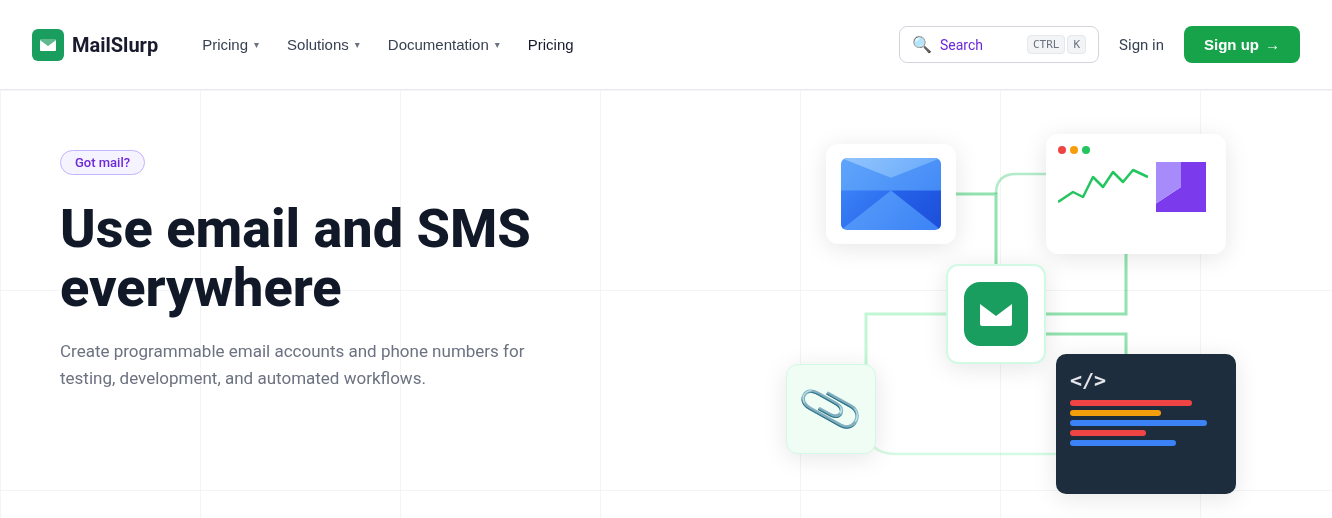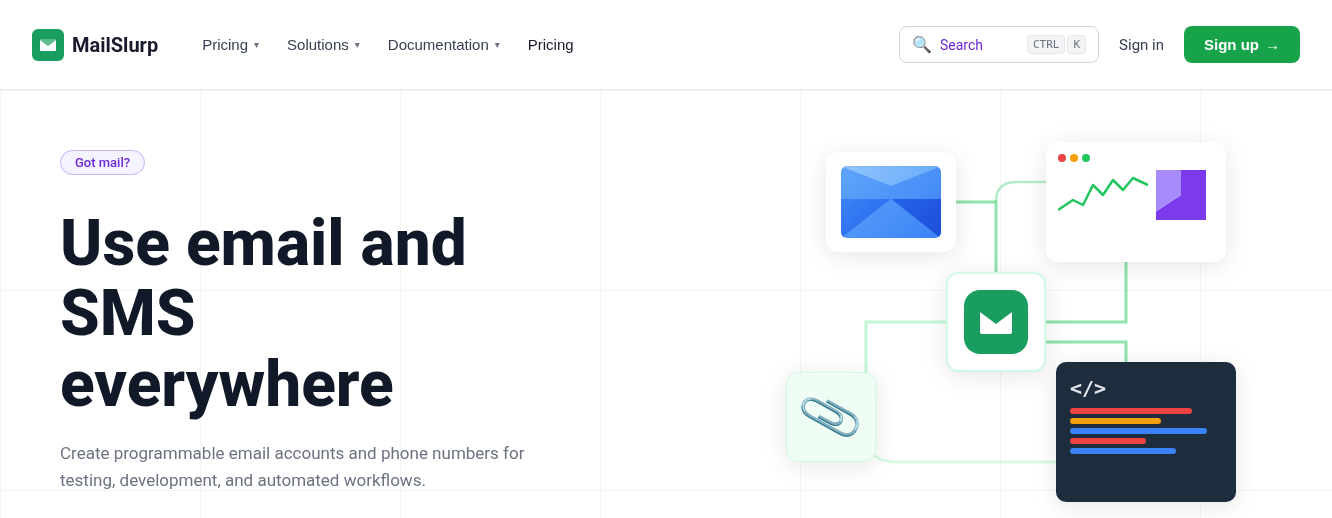--- a/index.html
+++ b/index.html
@@ -86,22 +86,22 @@
     }
 
     .badge {
       display: inline-block;
       border: 1px solid #c4b5fd; background: #f5f3ff;
       color: #6d28d9; border-radius: 20px;
       padding: 4px 14px; font-size: 13px; font-weight: 500;
       margin-bottom: 24px;
     }
     .hero-title {
-      font-size: 64px; font-weight: 800; color: #111827;
-      line-height: 1.1; margin-bottom: 20px; margin-top: 10px;
+      font-size: 54px; font-weight: 800; color: #111827;
+      line-height: 1.1; margin-bottom: 20px;
     }
     .hero-desc {
       font-size: 17px; color: #6b7280; line-height: 1.6;
       max-width: 480px;
     }
 
     
     .illustration {
       position: relative; width: 500px; height: 400px;
     }

